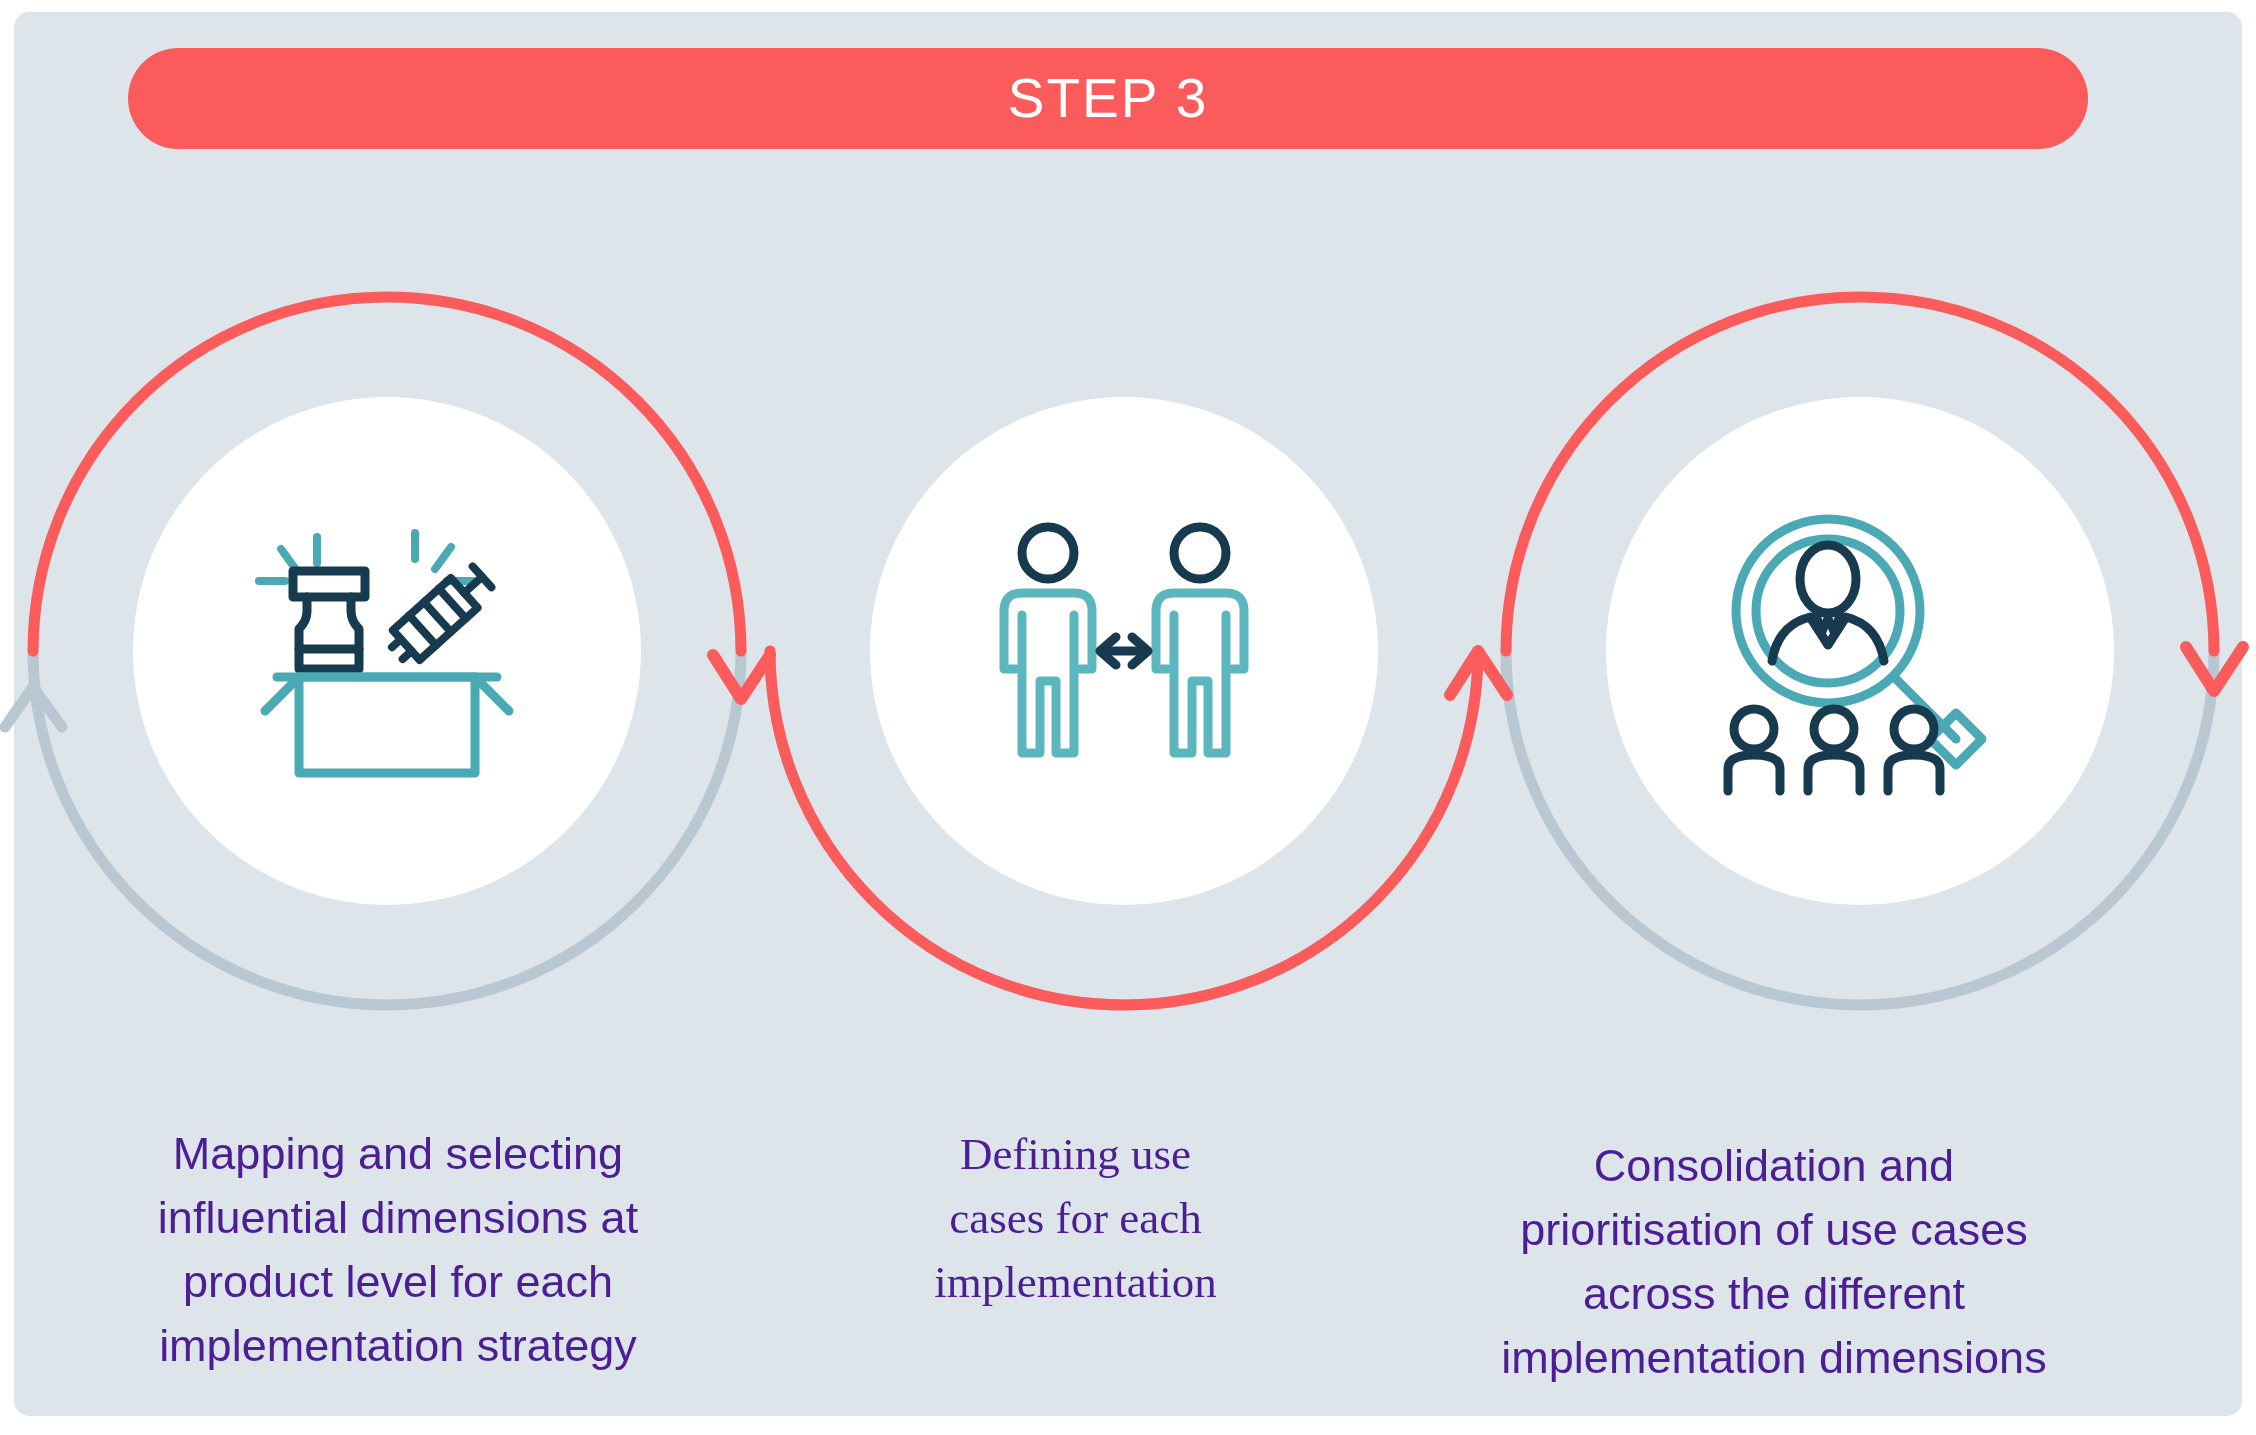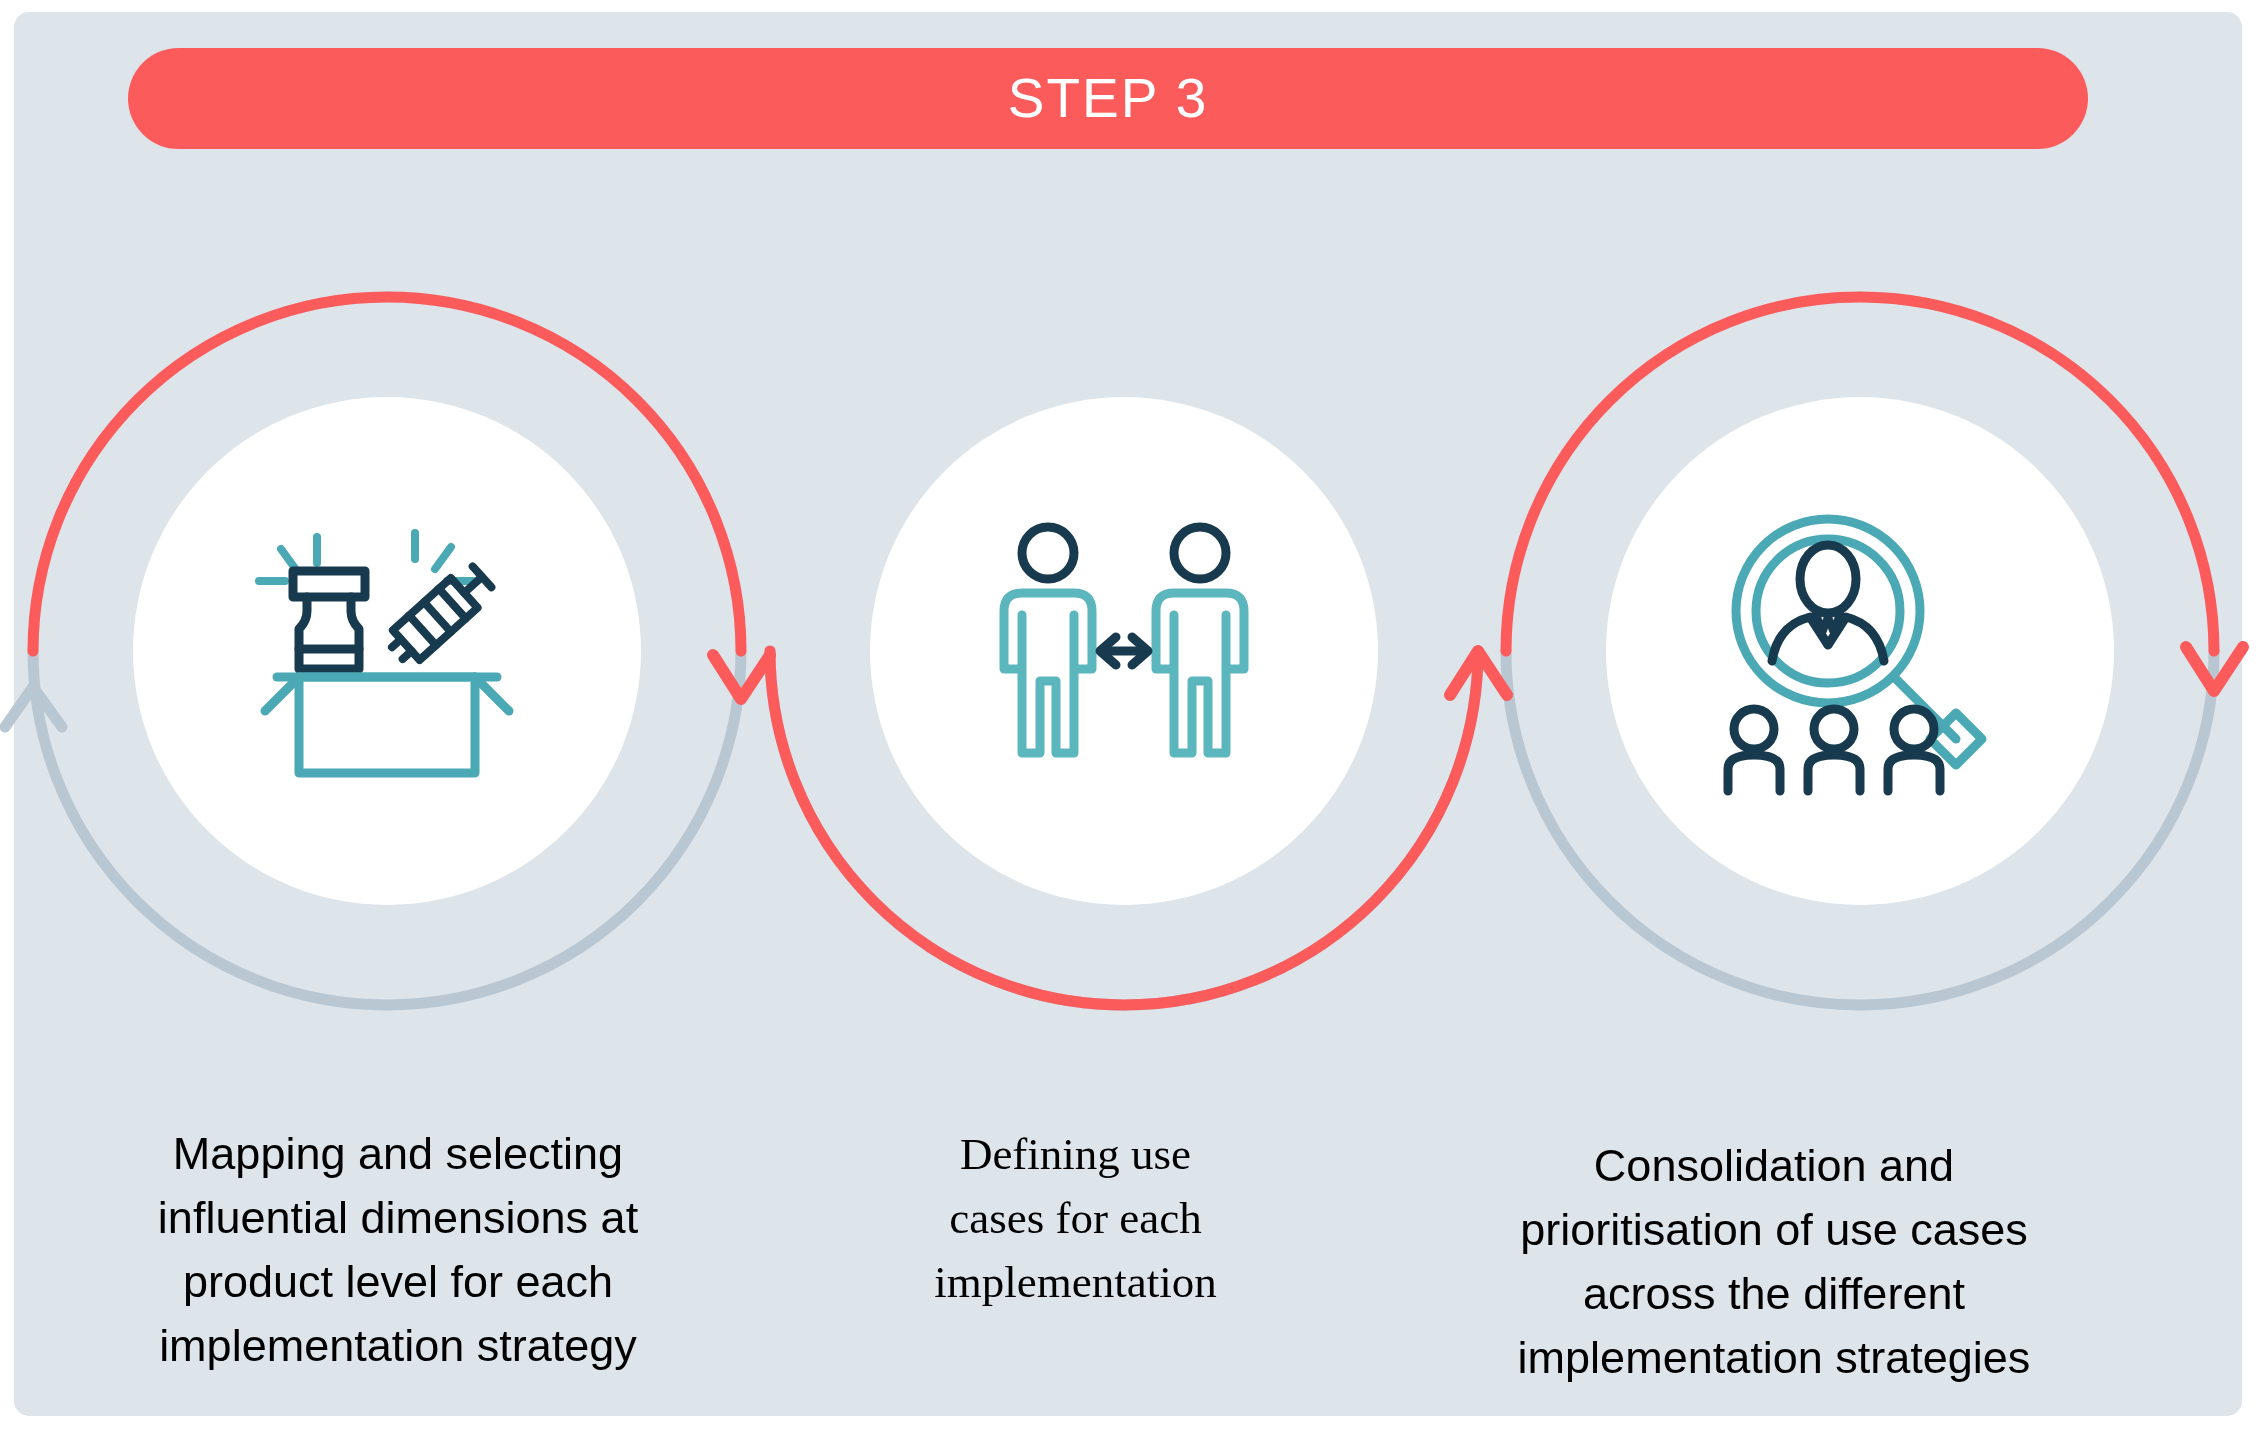--- a/index.html
+++ b/index.html
@@ -99,21 +99,21 @@
     position: absolute;
     left: 14px;
     top: 1110px;
     width: 2228px;
     height: 250px;
   }
   .caption {
     position: absolute;
     top: 0;
     text-align: center;
-    color: #000000;
+    color: #4c1d95;
     font-size: 45px;
     line-height: 64px;
     font-family: "Liberation Sans", sans-serif;
   }
   .caption-1 { left: 30px;   width: 680px; }
   .caption-2 { left: 815px;  width: 465px; font-family: Liberation Serif, serif; }
   .caption-3 { left: 1396px; width: 700px; margin-top: 12px; }
   .caption-line { display: block; white-space: nowrap; }
 </style>
 </head>
@@ -257,19 +257,19 @@
       <div class="caption caption-2">
         <span class="caption-line">Defining use</span>
         <span class="caption-line">cases for each</span>
         <span class="caption-line">implementation</span>
       </div>
 
       <div class="caption caption-3">
         <span class="caption-line">Consolidation and</span>
         <span class="caption-line">prioritisation of use cases</span>
         <span class="caption-line">across the different</span>
-        <span class="caption-line">implementation strategies</span>
+        <span class="caption-line">implementation dimensions</span>
       </div>
 
     </div>
 
   </div>
 </div>
 
 </body></html>

